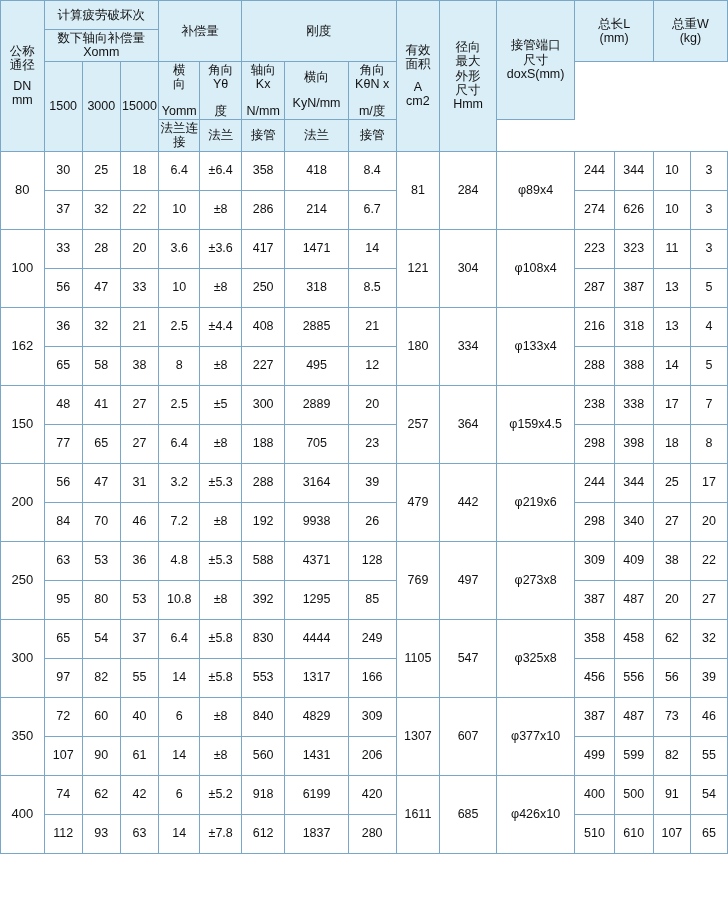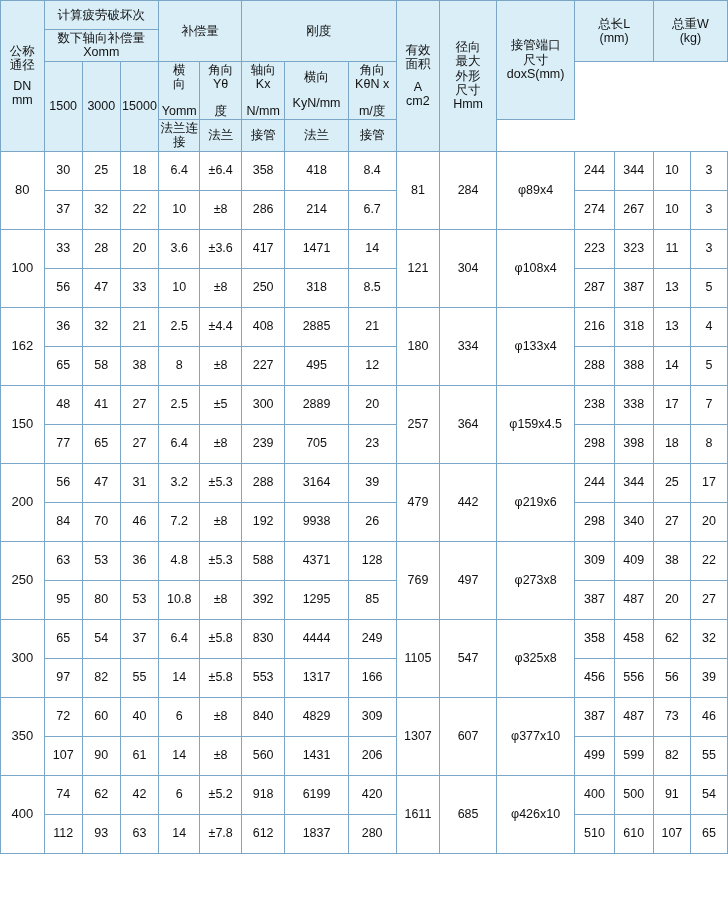--- a/index.html
+++ b/index.html
@@ -190,21 +190,21 @@
         <tr>
           <td>37</td>
           <td>32</td>
           <td>22</td>
           <td>10</td>
           <td>±8</td>
           <td>286</td>
           <td>214</td>
           <td>6.7</td>
           <td>274</td>
-          <td>267</td>
+          <td>626</td>
           <td>10</td>
           <td>3</td>
         </tr>
         <tr>
           <td rowspan="2" class="dn">100</td>
           <td>33</td>
           <td>28</td>
           <td>20</td>
           <td>3.6</td>
           <td>±3.6</td>
@@ -282,21 +282,21 @@
           <td>338</td>
           <td>17</td>
           <td>7</td>
         </tr>
         <tr>
           <td>77</td>
           <td>65</td>
           <td>27</td>
           <td>6.4</td>
           <td>±8</td>
-          <td>239</td>
+          <td>188</td>
           <td>705</td>
           <td>23</td>
           <td>298</td>
           <td>398</td>
           <td>18</td>
           <td>8</td>
         </tr>
         <tr>
           <td rowspan="2" class="dn">200</td>
           <td>56</td>

